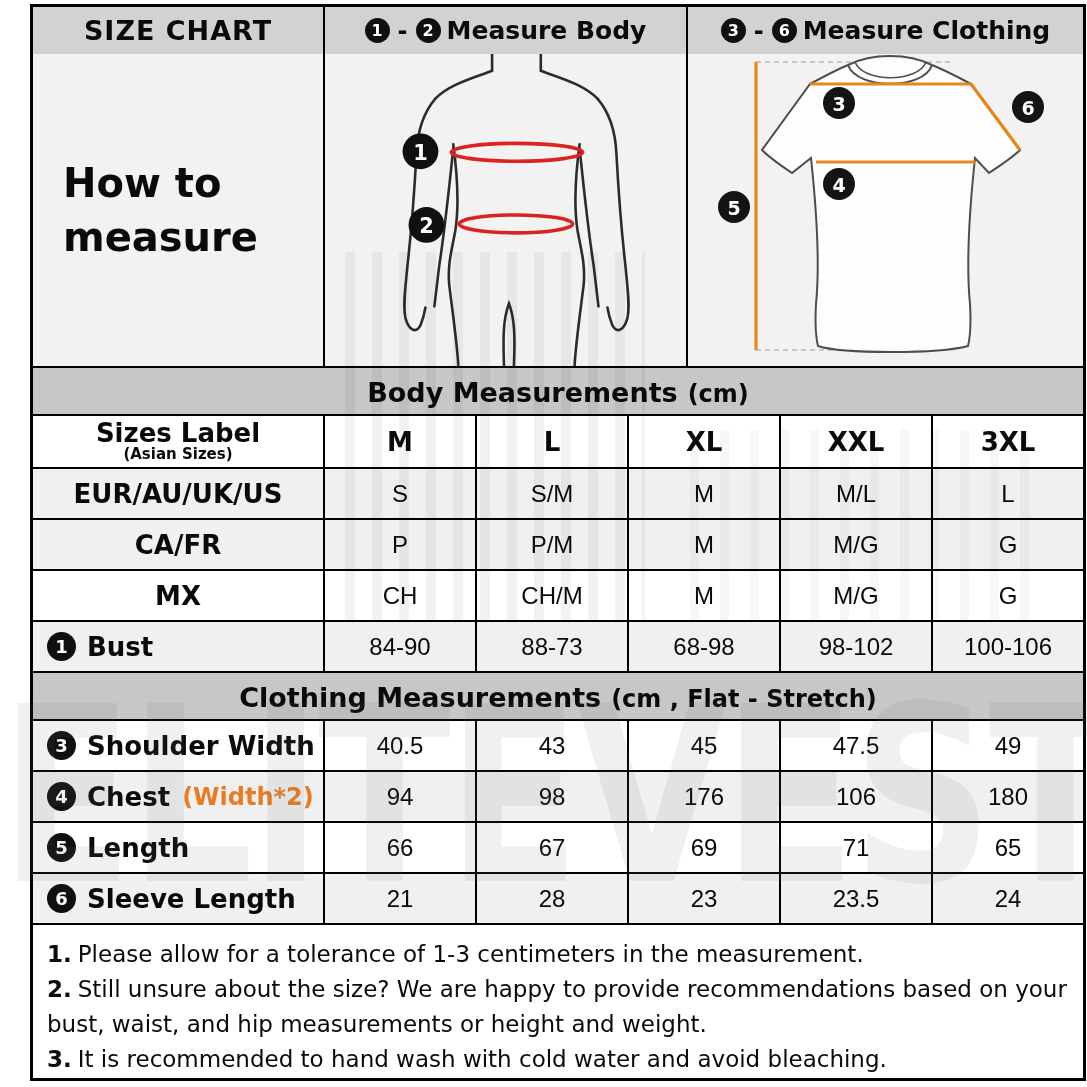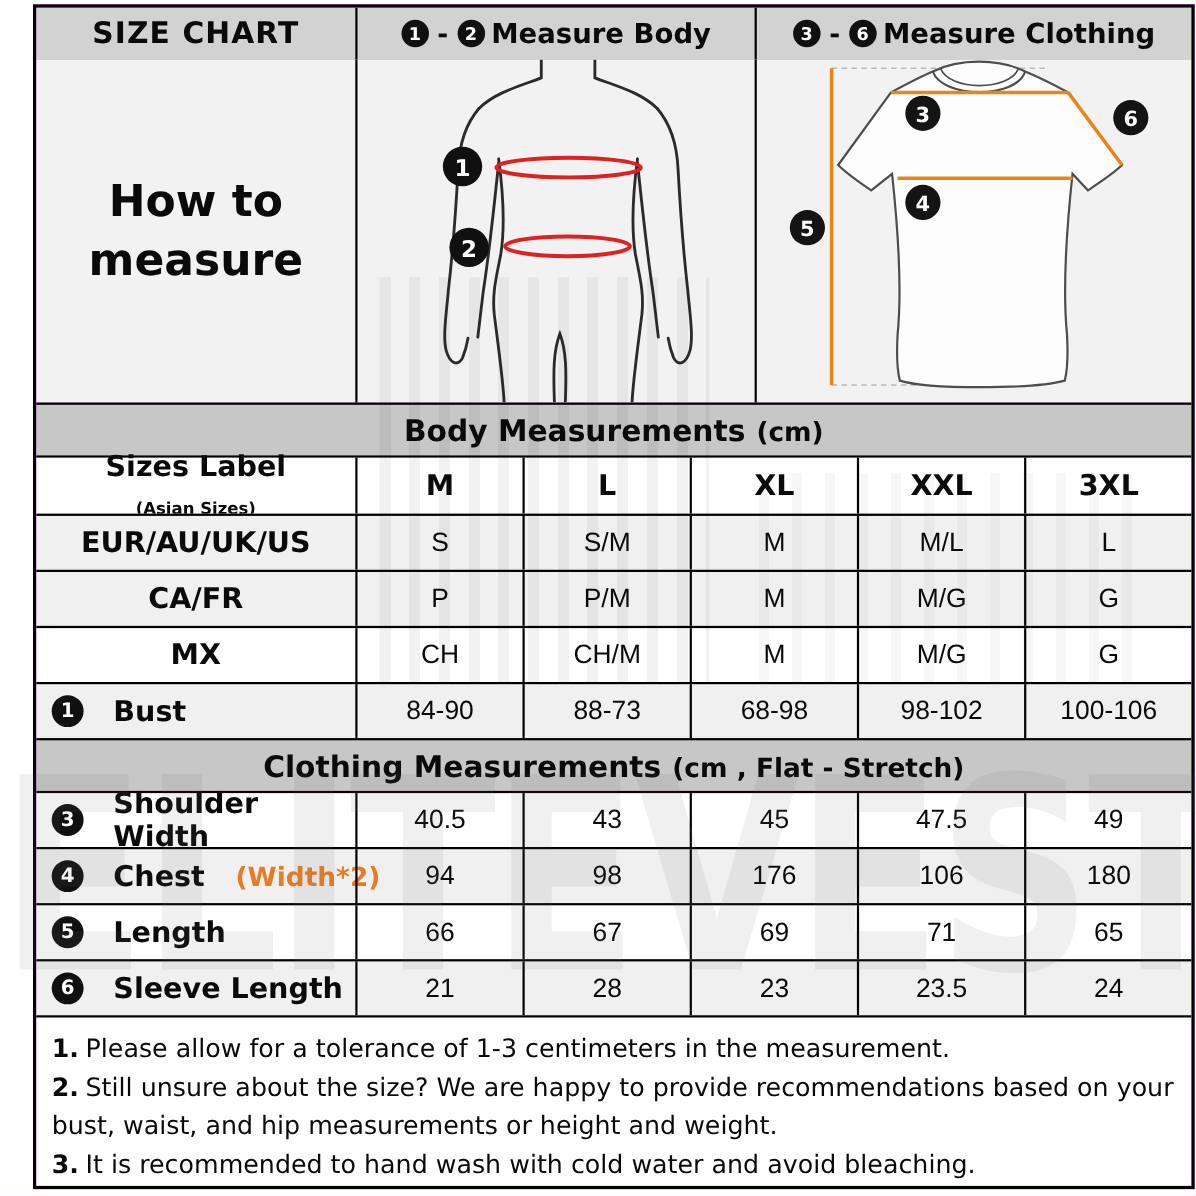--- a/index.html
+++ b/index.html
@@ -18,32 +18,32 @@
   .hc2{width:363px;}
   .hc3{flex:1;}
 
   
   .drow{display:flex;height:312px;background:#f2f2f2;flex:0 0 auto;}
   .dcell{position:relative;overflow:hidden;}
   .dcell + .dcell{border-left:2px solid #000;}
   .dc1{width:290px;display:flex;align-items:center;justify-content:center;}
   .dc2{width:363px;}
   .dc3{flex:1;}
-  .howto{font-size:40px;font-weight:bold;text-align:center;line-height:1.35;width:230px;}
+  .howto{font-size:40px;font-weight:bold;line-height:1.35;width:230px;}
 
   
   .band{height:48px;background:#c7c7c7;border-top:2px solid #000;display:flex;align-items:baseline;
         justify-content:center;gap:10px;font-weight:bold;flex:0 0 auto;padding-top:9px;}
   .band-title{font-size:27px;}
   .band-unit{font-size:24px;}
 
   
   .trow{display:flex;border-top:2px solid #000;height:51px;flex:0 0 auto;}
   .trow.tall{height:53px;}
-  .lcell{width:290px;display:flex;align-items:center;justify-content:center;font-weight:bold;font-size:26px;gap:16px;}
+  .lcell{width:290px;display:flex;align-items:center;justify-content:center;font-weight:bold;font-size:26px;}
   .lcell.left{justify-content:flex-start;padding-left:14px;}
   .lcell.stack{flex-direction:column;line-height:1.05;}
   .sub{font-size:15px;font-weight:bold;}
   .vcell{flex:1;border-left:2px solid #000;display:flex;align-items:center;justify-content:center;
          font-size:24px;font-family:"Liberation Sans","DejaVu Sans",sans-serif;}
   .vcell.bold{font-weight:bold;font-size:26px;font-family:"DejaVu Sans",sans-serif;}
   .bg-g{background:#f0f0f0;}
   .bg-w{background:#ffffff;}
 
   .marker{width:29px;height:29px;border-radius:50%;background:#101010;color:#fff;

